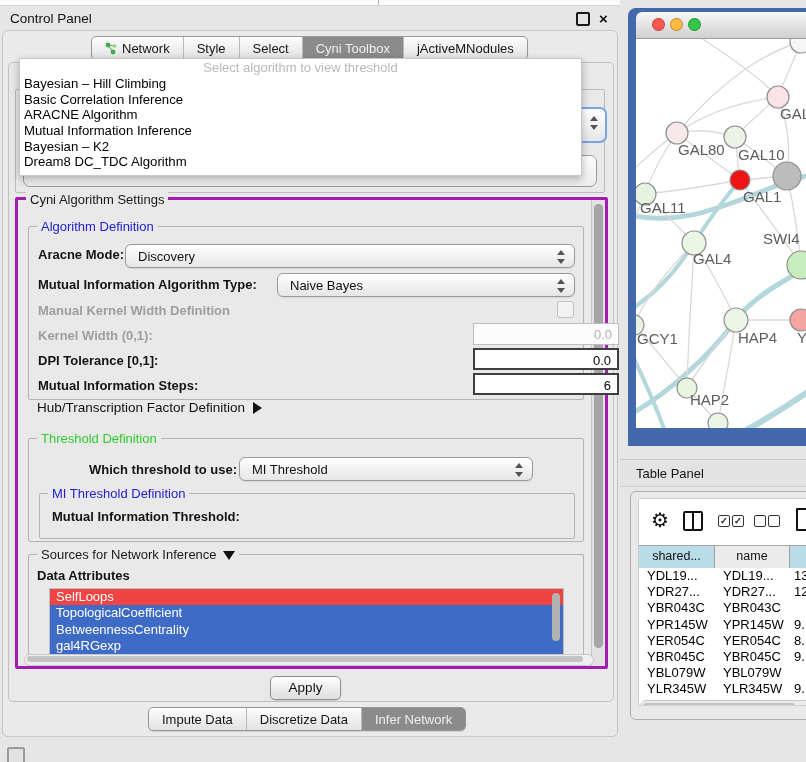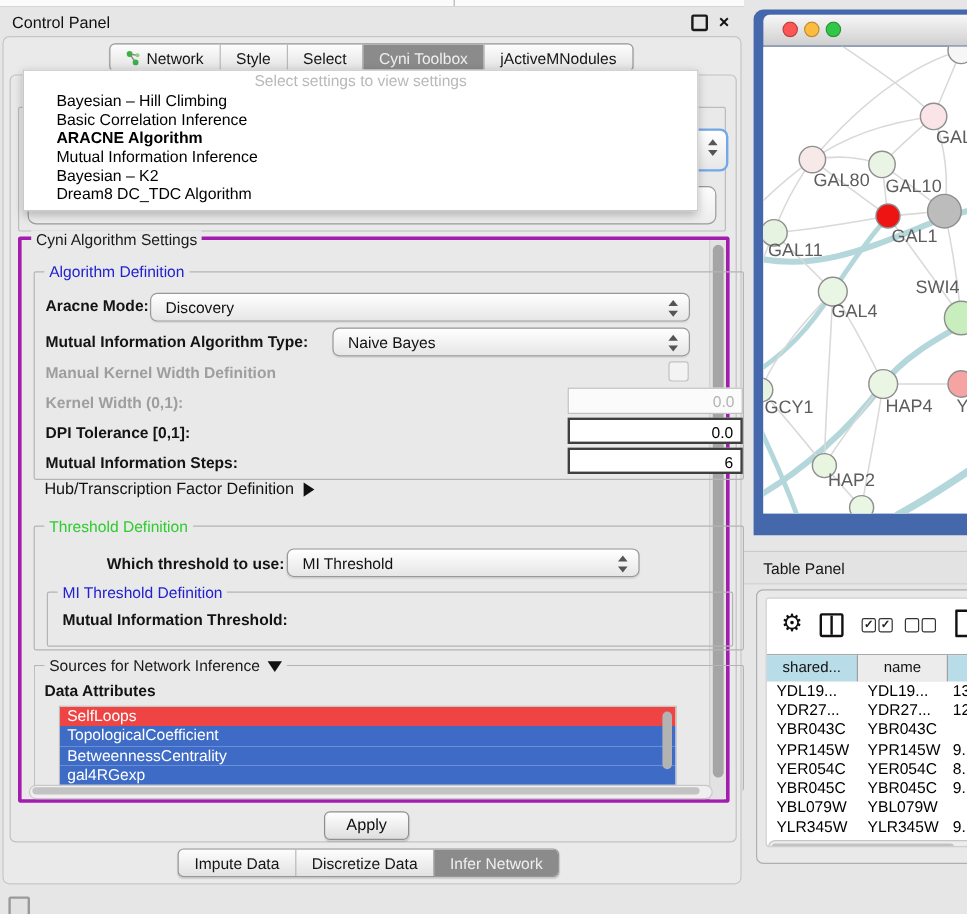--- a/index.html
+++ b/index.html
@@ -35,28 +35,28 @@
   .bg-grp{position:absolute;left:6px;top:26px;width:588px;height:102px;border:1px solid #bcbcbc;border-radius:2px;z-index:1;}
   .bg-combo1{position:absolute;left:92px;top:44px;width:502px;height:32px;border:2px solid #74a7e8;border-radius:7px;
              background:linear-gradient(#ffffff,#e7e7e7);z-index:1;}
   .bg-combo2{position:absolute;left:14px;top:92px;width:572px;height:30px;border:1px solid #9c9c9c;border-radius:7px;
              background:linear-gradient(#fdfdfd,#ececec);z-index:1;}
 
   
   .dropdown{position:absolute;left:10px;top:-5px;width:561px;height:115px;background:#ffffff;
             border:1px solid #c9c9c9;box-shadow:0 3px 8px rgba(0,0,0,.28);z-index:10;padding-top:1px;}
   .dd-ph{font-size:13px;color:#b9b9b9;text-align:center;height:16px;line-height:16px;}
-  .dd-item{font-size:13.2px;color:#000;height:15.7px;line-height:15.7px;padding-left:4px;white-space:nowrap;margin-left:23px;}
-  .dd-item.bold{font-weight:bold;}
+  .dd-item{font-size:13.2px;color:#000;height:15.7px;line-height:15.7px;padding-left:4px;white-space:nowrap;}
+  .dd-item.bold{font-weight:normal;}
 
   
   .settings{position:absolute;left:6px;top:134px;width:587px;height:466px;border:3px solid #a21caf;
             border-radius:2px;background:#e9e9e9;z-index:2;}
   .grp-title{position:absolute;top:-8px;left:8px;background:#e9e9e9;padding:0 4px;font-size:13px;color:#1a1a1a;white-space:nowrap;}
-  .grp{position:absolute;border:1px solid #b4b4b4;border-radius:2px;padding-left:36px;}
+  .grp{position:absolute;border:1px solid #b4b4b4;border-radius:2px;}
   .vsb{position:absolute;right:0;top:0;width:13px;height:100%;background:#e2e2e2;border-left:1px solid #c6c6c6;border-radius:0 2px 2px 0;}
   .vsb .thumb{position:absolute;left:2px;top:4px;width:9px;height:444px;background:#a5a5a5;border-radius:5px;}
 
   .lbl{position:absolute;font-size:13px;font-weight:bold;color:#141414;white-space:nowrap;}
   .lbl.dis{color:#9e9e9e;}
 
   .combo{position:absolute;height:24px;border:1px solid #999;border-radius:6px;
          background:linear-gradient(#ffffff,#e6e6e6);box-shadow:0 1px 1px rgba(0,0,0,.08);
          display:flex;align-items:center;font-size:13px;color:#111;padding-left:12px;box-sizing:border-box;}
   .spin{position:absolute;right:8px;top:4px;width:10px;height:16px;}
@@ -167,21 +167,21 @@
     <div class="bg-grp"></div>
     <div class="bg-combo1">
       <span class="spin" style="right:6px;top:6px">
           <i class="up"></i>
           <i class="dn"></i>
         </span>
     </div>
     <div class="bg-combo2"></div>
 
     <div class="dropdown">
-      <div class="dd-ph">Select settings to view settings</div>
+      <div class="dd-ph">Select algorithm to view threshold</div>
       <div id="dd-items">
           <div class="dd-item">Bayesian – Hill Climbing</div>
           <div class="dd-item">Basic Correlation Inference</div>
           <div class="dd-item bold">ARACNE Algorithm</div>
           <div class="dd-item">Mutual Information Inference</div>
           <div class="dd-item">Bayesian – K2</div>
           <div class="dd-item">Dream8 DC_TDC Algorithm</div>
         </div>
     </div>
 

